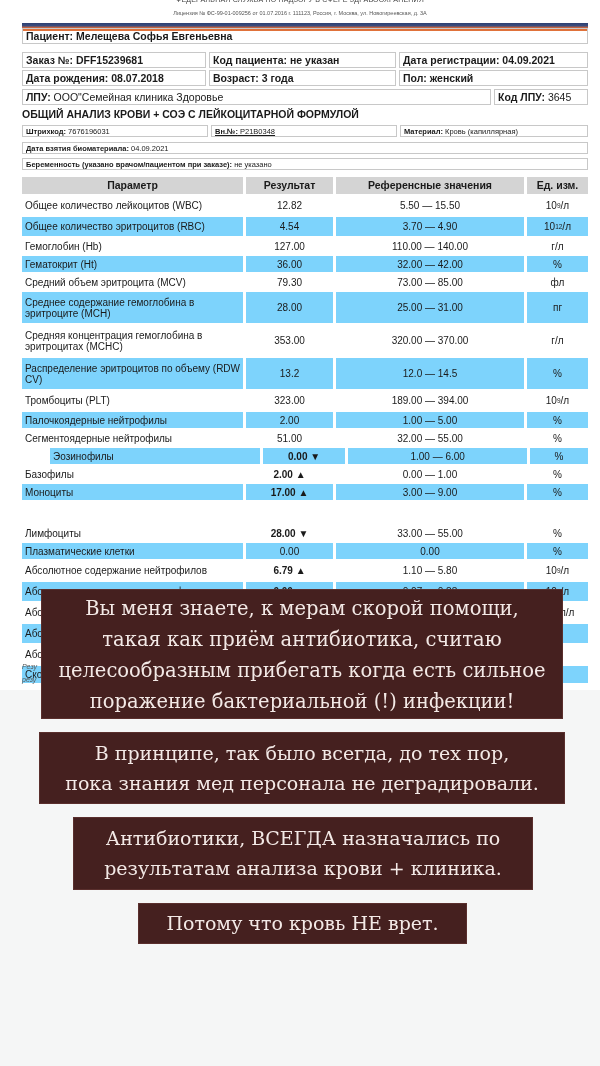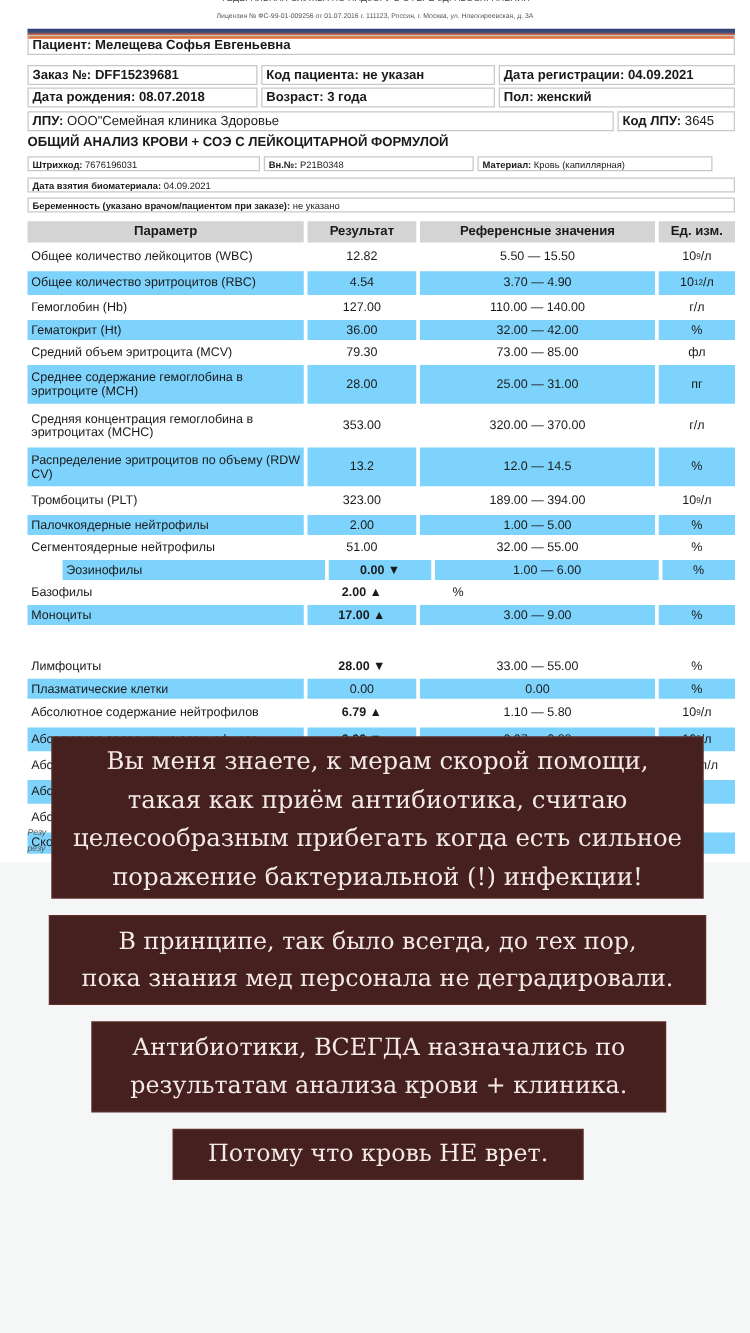--- a/index.html
+++ b/index.html
@@ -129,21 +129,21 @@
     </div>
   </div>
 
   <div class="section-title">ОБЩИЙ АНАЛИЗ КРОВИ + СОЭ С ЛЕЙКОЦИТАРНОЙ ФОРМУЛОЙ</div>
 
   <div class="small-row" style="top:125px;">
     <div class="small-cell" style="width:186px;">
       <b>Штрихкод:</b>
       <span>7676196031</span>
     </div>
-    <div class="small-cell" style="width:168px;">
+    <div class="small-cell" style="width:186px;text-decoration:underline;">
       <b>Вн.№:</b>
       <span>P21B0348</span>
     </div>
     <div class="small-cell" style="width:188px;">
       <b>Материал:</b>
       <span>Кровь (капиллярная)</span>
     </div>
   </div>
 
   <div class="small-row" style="top:142px;">
@@ -305,20 +305,21 @@
         <div class="tc c3">1.00 — 6.00</div>
         <div class="tc c4">
           <span>%</span>
           <sup></sup>
           <span></span>
         </div>
       </div>
       <div class="tr" style="height: 16px;">
         <div class="tc c1">Базофилы</div>
         <div class="tc c2 bold"><span>2.00</span>&nbsp;<span>▲</span></div>
+        <div class="tc c3">0.00 — 1.00</div>
         <div class="tc c4">
           <span>%</span>
           <sup></sup>
           <span></span>
         </div>
       </div>
       <div class="tr alt" style="height: 16px;">
         <div class="tc c1">Моноциты</div>
         <div class="tc c2 bold"><span>17.00</span>&nbsp;<span>▲</span></div>
         <div class="tc c3">3.00 — 9.00</div>

